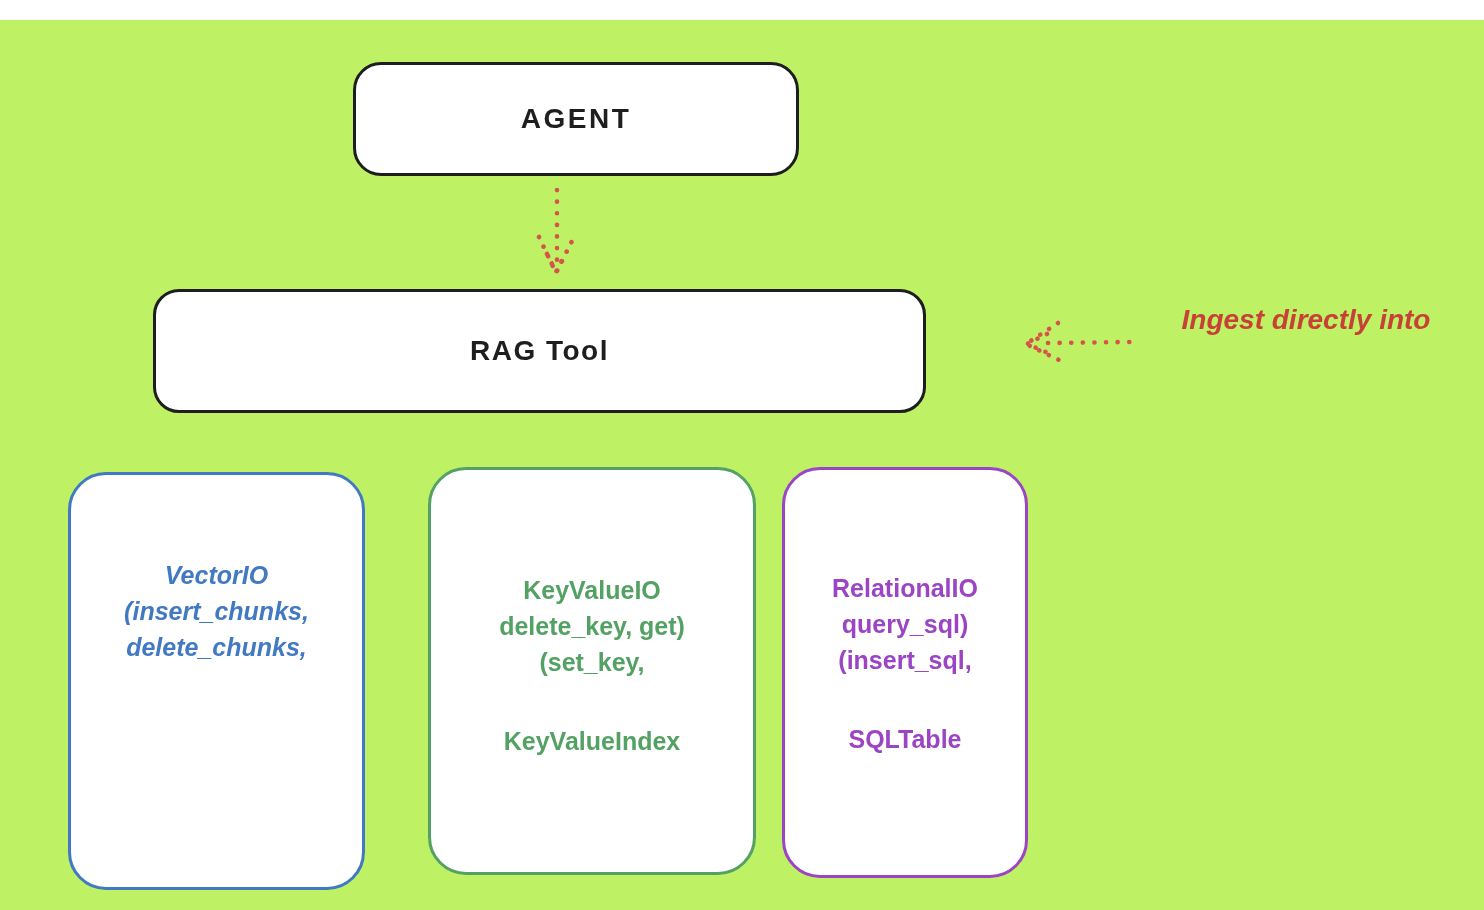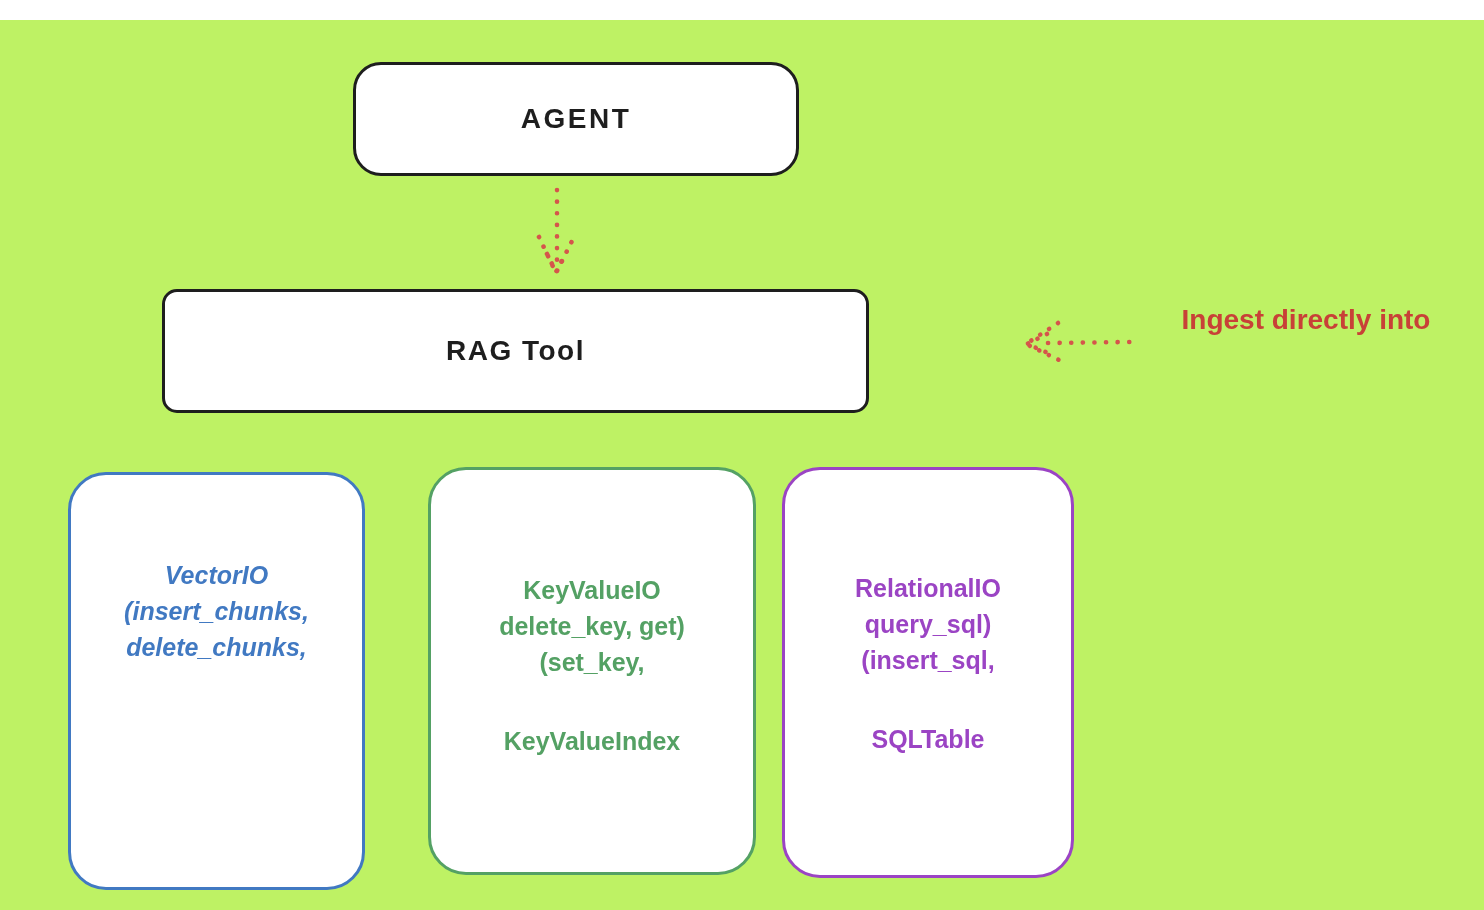--- a/index.html
+++ b/index.html
@@ -25,22 +25,22 @@
     font-size: 28px;
     font-weight: bold;
     letter-spacing: 2.5px;
     color: #1e1e1e;
   }
   #agent-box {
     left: 353px; top: 42px; width: 446px; height: 114px;
     border-radius: 28px;
   }
   #rag-box {
-    left: 162px; top: 269px; width: 707px; height: 124px;
-    border-radius: 15px;
+    left: 153px; top: 269px; width: 773px; height: 124px;
+    border-radius: 26px;
   }
   #rag-box .node-label { letter-spacing: 1.5px; }
   .backend {
     position: absolute;
     border: 3.5px solid;
     border-radius: 38px;
     background: #ffffff;
     box-sizing: border-box;
     text-align: center;
   }
@@ -50,28 +50,29 @@
     line-height: 36px;
   }
   .backend .index-label {
     font-size: 25px;
     font-weight: 600;
     line-height: 36px;
     margin-top: 43px;
   }
   #backend-vector   { left: 68px;  top: 452px; width: 297px; height: 418px; padding-top: 82px; font-style: italic; }
   #backend-keyvalue { left: 428px; top: 447px; width: 328px; height: 408px; padding-top: 102px; }
-  #backend-relational { left: 782px; top: 447px; width: 292px; height: 411px; padding-top: 100px; }
+  #backend-relational { left: 782px; top: 447px; width: 246px; height: 411px; padding-top: 100px; }
   .annotation {
     position: absolute;
     left: 1138px; top: 280px; width: 336px;
     text-align: center;
     font-size: 28px;
     font-weight: bold;
     line-height: 40px;
+    font-style: italic;
   }
   .arrow-layer {
     position: absolute;
     left: 0; top: 0; width: 1484px; height: 910px;
     pointer-events: none;
   }
   .arrow-layer path {
     fill: none;
     stroke-width: 4.6px;
     stroke-linecap: round;

